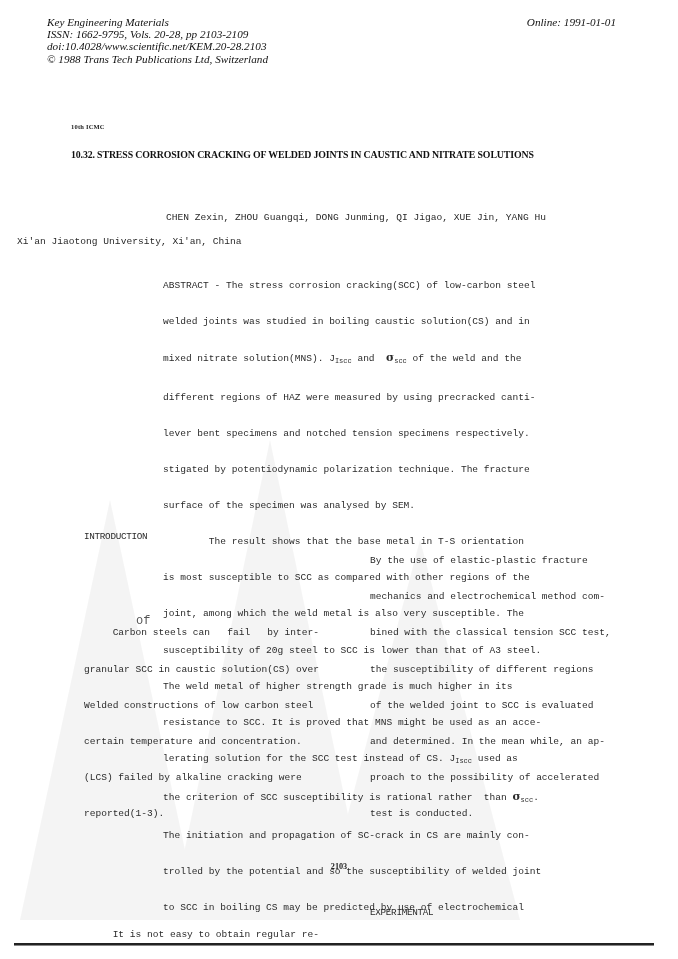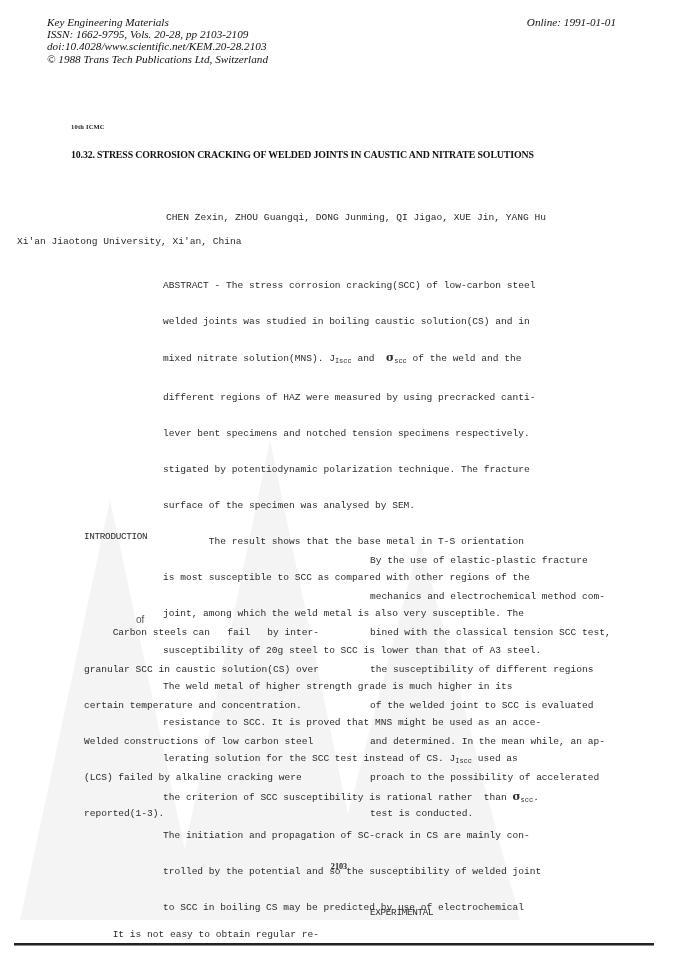--- a/index.html
+++ b/index.html
@@ -17,21 +17,21 @@
   .col { font-size:9.55px; line-height:12.05px; white-space:pre; }
   .col-left { left:67px; top:507px; width:280px; }
   .col-right { left:353px; top:507px; width:290px; }
   .hdr { font-size:9.3px; letter-spacing:-0.3px; }
   .gap { height:12px; }
   .pagenum { left:0; width:678px; top:862px; text-align:center; font-family:"Liberation Serif", serif; font-weight:bold; font-size:8.2px; color:#222; }
   .rule { left:14px; top:943px; width:640px; height:2px; background:#222; box-shadow:0 1px 0 #888; }
   .watermark { left:20px; top:440px; width:520px; height:480px; opacity:0.06; }
   sub { font-size:7px; vertical-align:-2px; }
   .sigma { font-family:"DejaVu Serif", serif; font-weight:bold; font-size:11px; }
-  .handwrite { font-family:Liberation Sans, sans-serif; font-size:10px; color:#555;text-align:right; }
+  .handwrite { font-family:Liberation Mono, monospace; font-size:12px; color:#555;text-align:right; }
 </style>
 </head>
 <body>
 
 <svg class="abs watermark" viewBox="0 0 520 480">
   <polygon points="0,480 90,60 180,480" fill="#555"></polygon>
   <polygon points="150,480 250,0 350,480" fill="#555"></polygon>
   <polygon points="300,480 400,100 500,480" fill="#555"></polygon>
 </svg>
 
@@ -70,22 +70,22 @@
   <div>to SCC in boiling CS may be predicted by use of electrochemical</div>
   
 </div>
 
 <div class="abs mono col col-left">
   <div class="hdr">INTRODUCTION</div>
   <div class="gap"></div>
   <div>
     <div>     Carbon steels can   fail   by inter-</div>
     <div>granular SCC in caustic solution(CS) over</div>
+    <div>Welded constructions of low carbon steel</div>
     <div>certain temperature and concentration.</div>
-    <div>Welded constructions of low carbon steel</div>
     <div>(LCS) failed by alkaline cracking were</div>
     <div>reported(1-3).</div>
   </div>
   <div class="gap"></div>
   <div>
     <div>     It is not easy to obtain regular re-</div>
     
     
     
     

